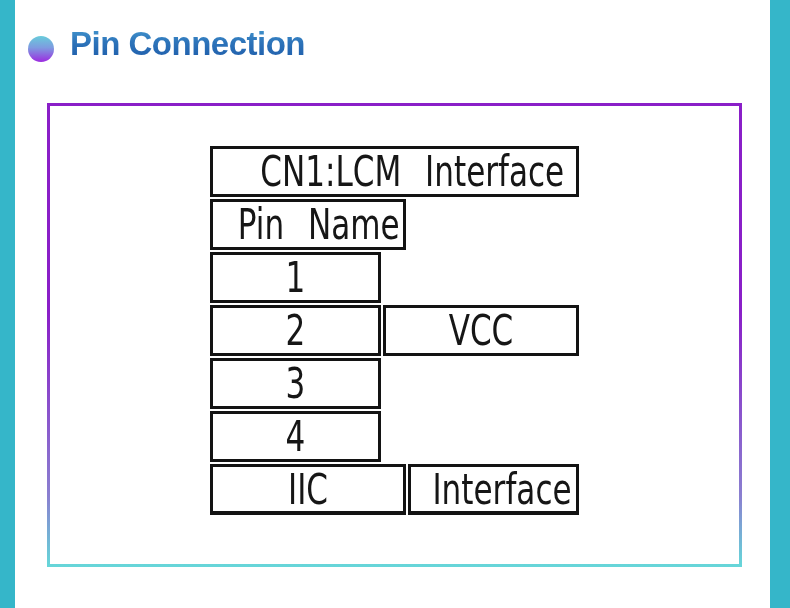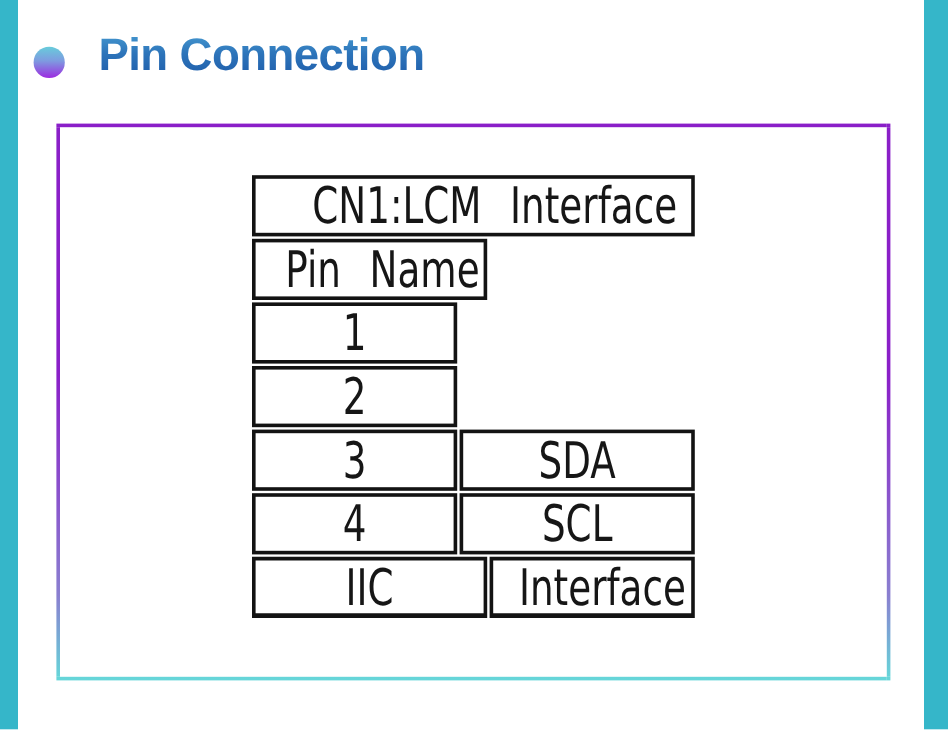--- a/index.html
+++ b/index.html
@@ -37,22 +37,22 @@
   }
   .bullet-dot {
     width: 26px;
     height: 26px;
     border-radius: 50%;
     margin-top: 10px;
     background: linear-gradient(180deg, #68ccdb 0%, #7e9be0 45%, #9c2be0 100%);
     flex: 0 0 auto;
   }
   .page-title {
-    margin-left: 28px;
-    font-size: 38px;
+    margin-left: 16px;
+    font-size: 33px;
     font-weight: bold;
     letter-spacing: -0.5px;
     background: linear-gradient(180deg, #4aa0d4 0%, #2d74ba 45%, #1b57a6 100%);
     -webkit-background-clip: text;
     background-clip: text;
     color: transparent;
     line-height: 1.2;
   }
 
   
@@ -136,37 +136,34 @@
       <div class="t-row">
         <div class="t-cell cell-no">
           <span class="squeeze">1</span>
         </div>
       </div>
 
       <div class="t-row">
         <div class="t-cell cell-no">
           <span class="squeeze">2</span>
         </div>
+        <div class="t-cell cell-name">
+          <span class="squeeze">VCC</span>
+        </div>
       </div>
 
       <div class="t-row">
         <div class="t-cell cell-no">
           <span class="squeeze">3</span>
         </div>
-        <div class="t-cell cell-name">
-          <span class="squeeze">SDA</span>
-        </div>
       </div>
 
       <div class="t-row">
         <div class="t-cell cell-no">
           <span class="squeeze">4</span>
-        </div>
-        <div class="t-cell cell-name">
-          <span class="squeeze">SCL</span>
         </div>
       </div>
 
       <div class="t-row bottom-row">
         <div class="t-cell cell-name">
           <span class="squeeze">IIC</span>
         </div>
         <div class="t-cell cell-no">
           <span class="squeeze">Interface</span>
         </div>

